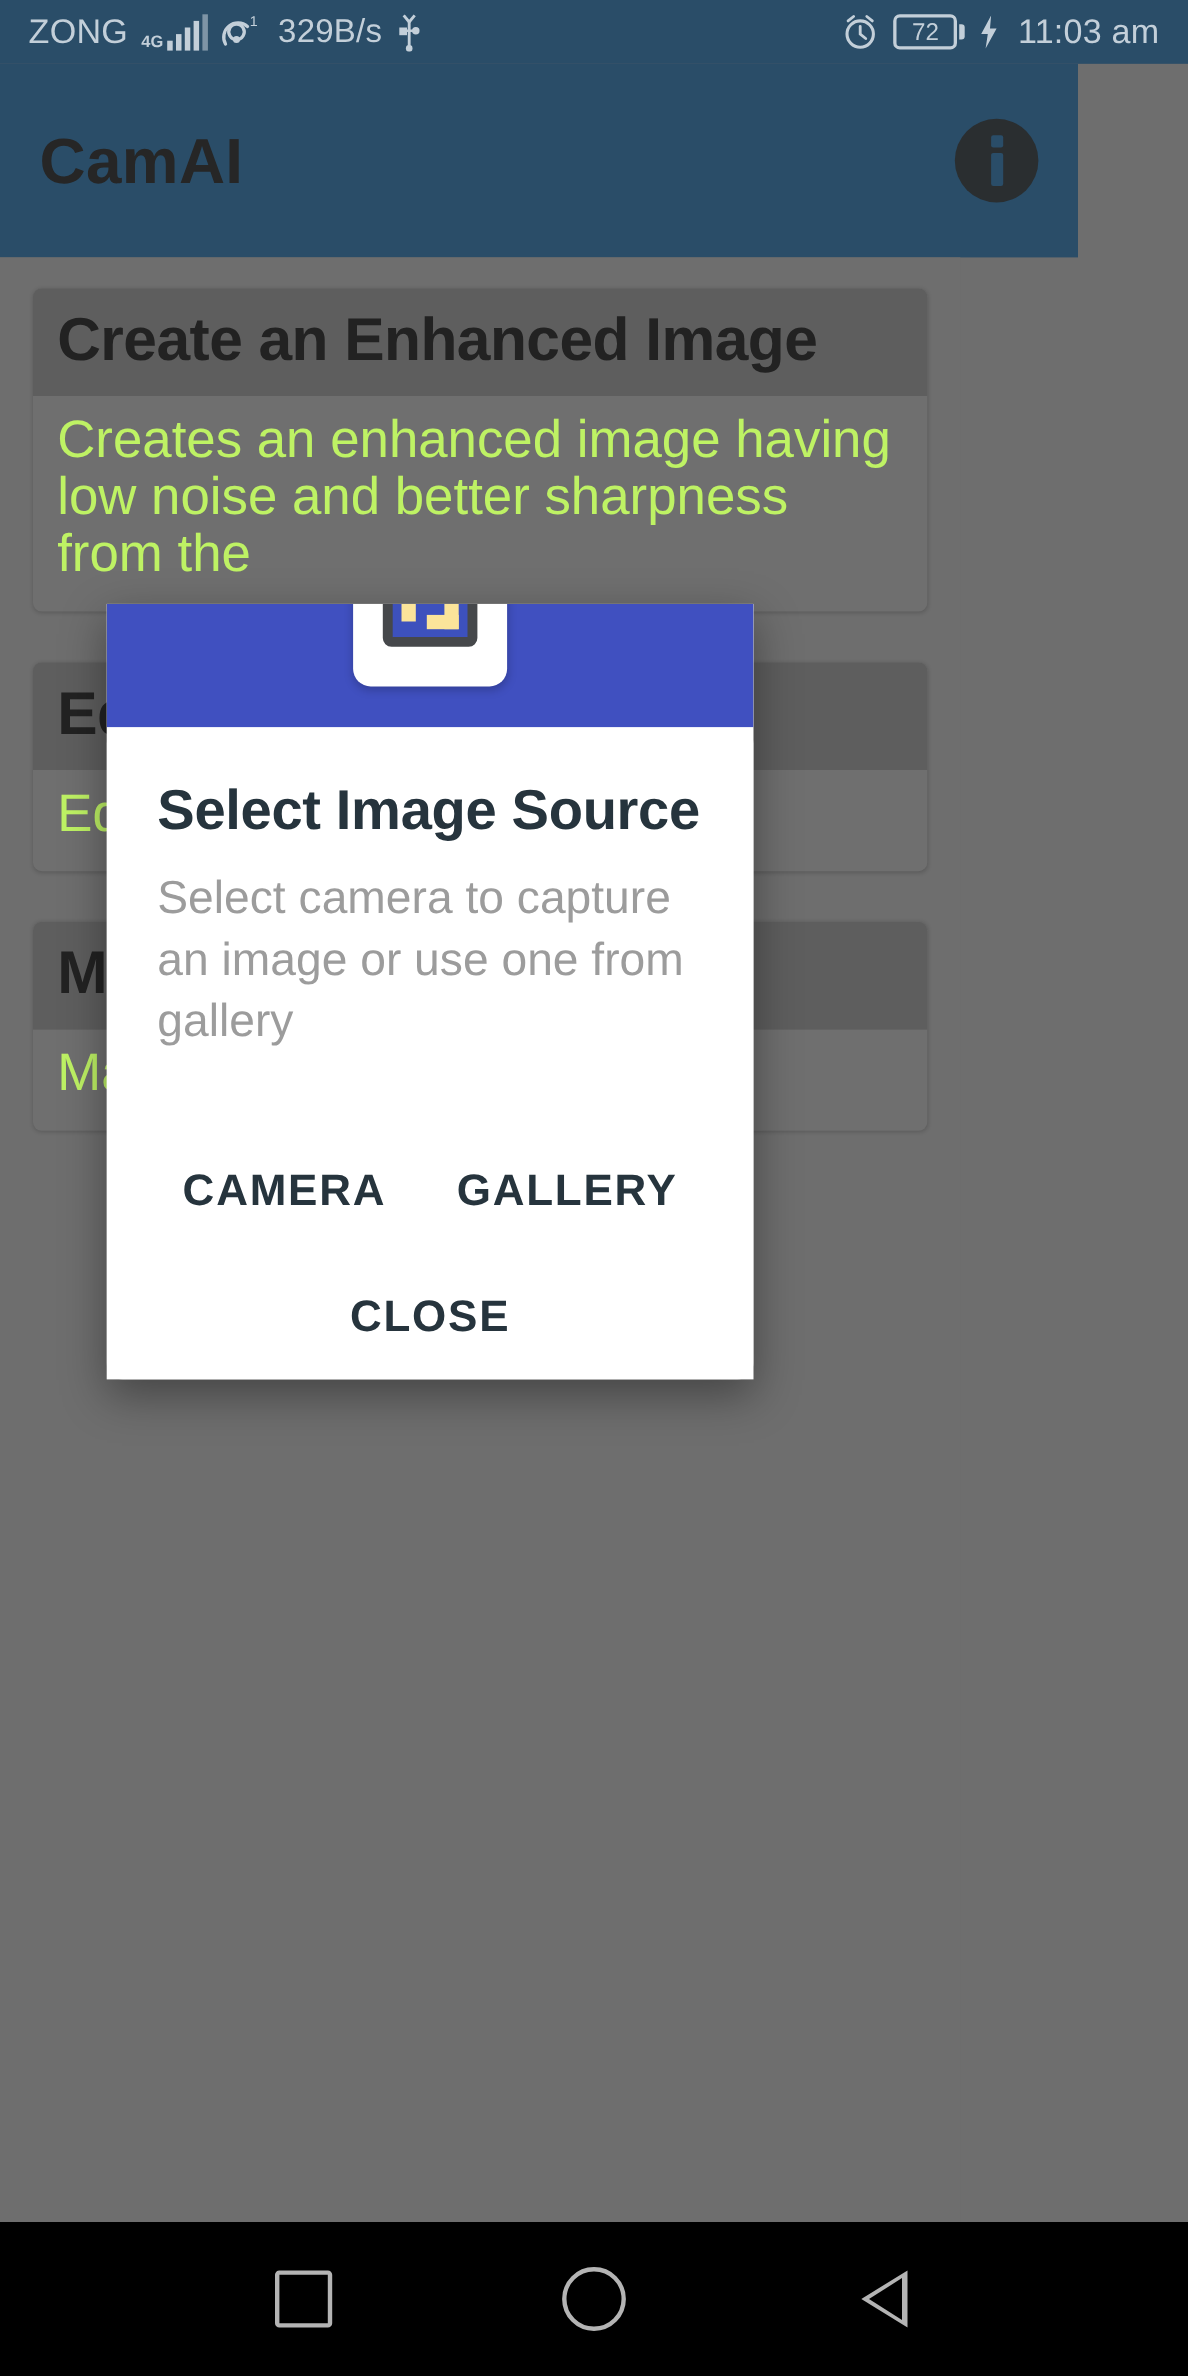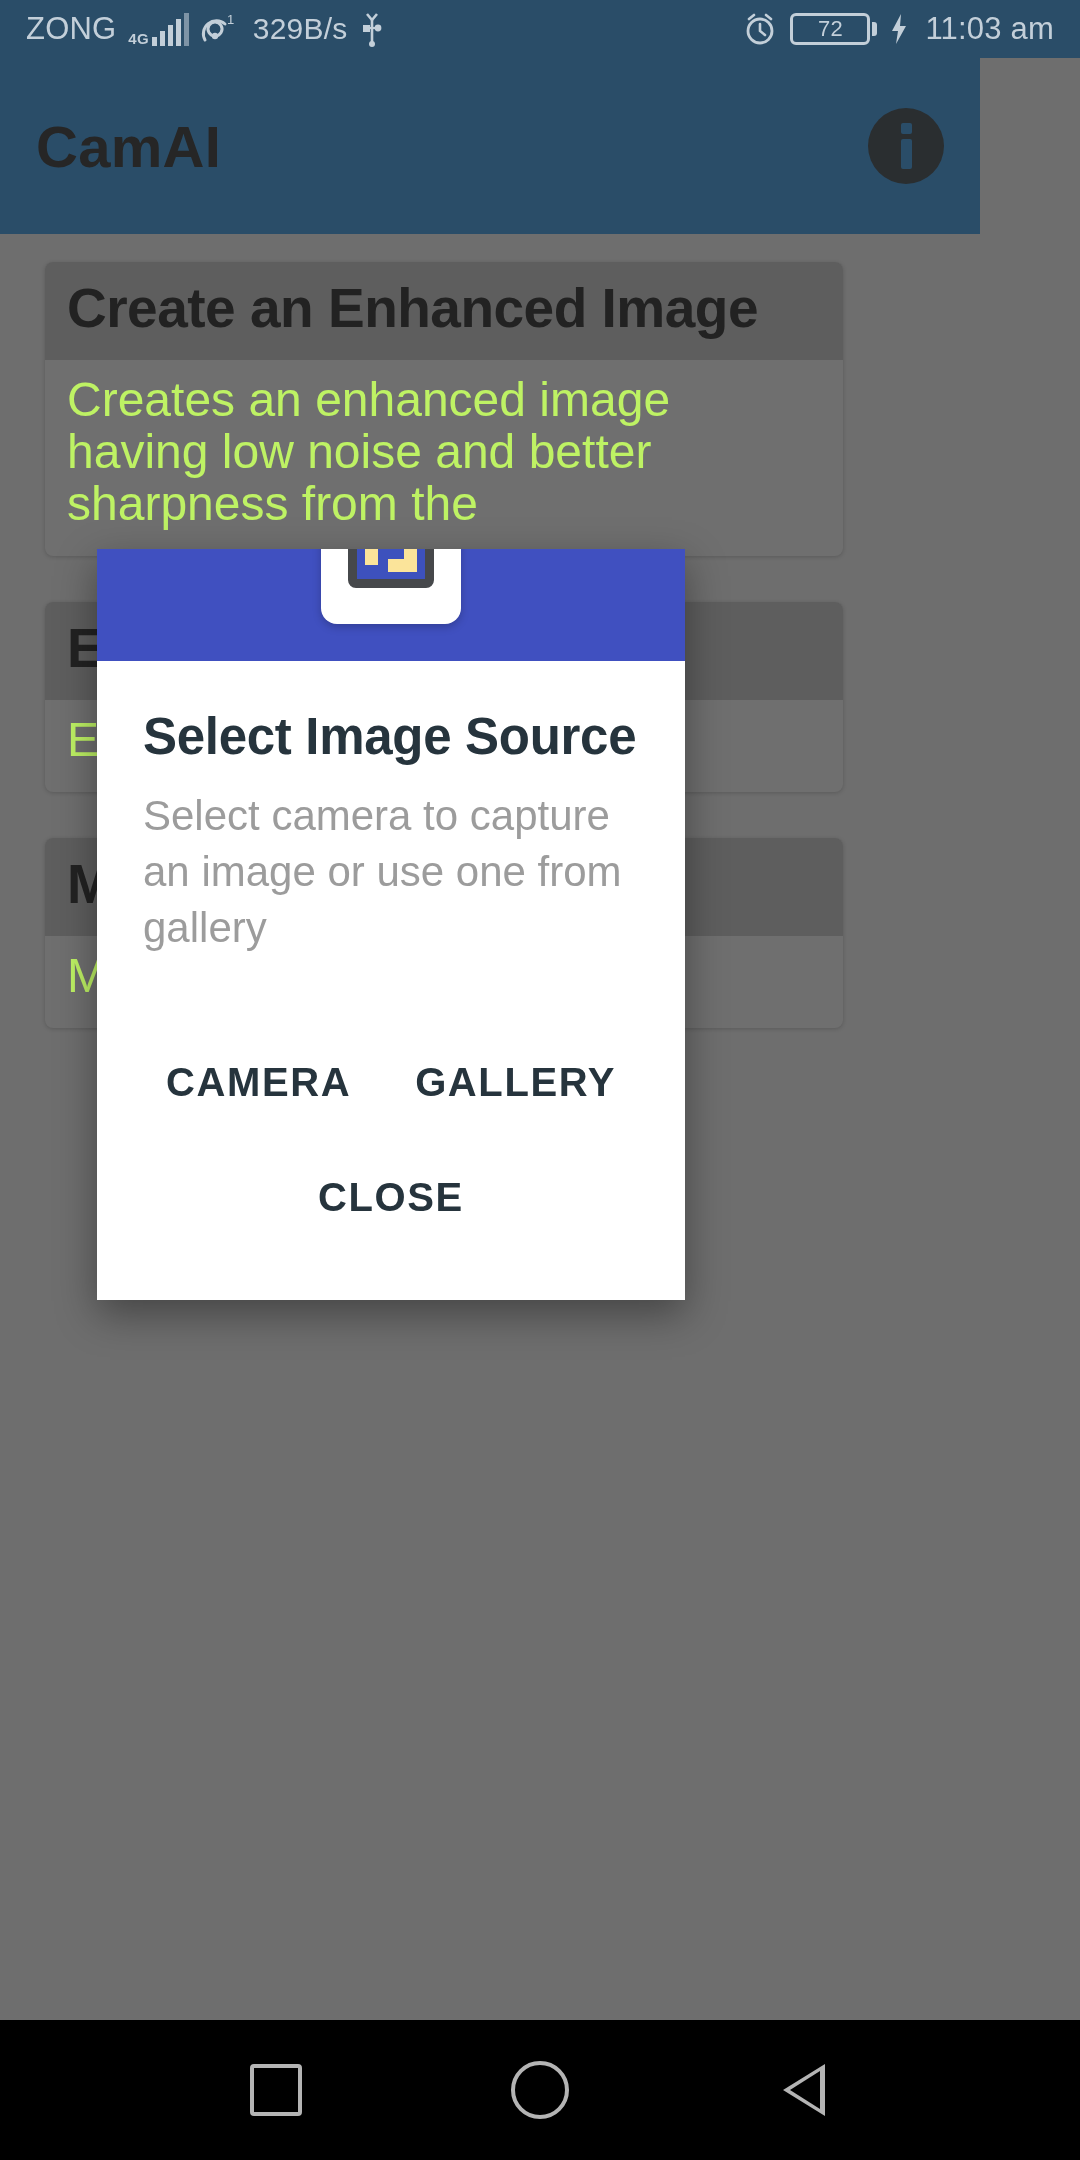--- a/index.html
+++ b/index.html
@@ -67,21 +67,21 @@
   .sig-bars i:nth-child(2) { height: 15px; }
   .sig-bars i:nth-child(3) { height: 21px; }
   .sig-bars i:nth-child(4) { height: 27px; }
   .sig-bars i:nth-child(5) { height: 33px; opacity: 0.55; }
   .sb-icon { display: inline-flex; align-items: center; }
   .sb-speed { font-size: 30px; margin-left: 4px; }
   .battery-wrap { display: flex; align-items: center; }
   .battery {
     border: 3px solid #c3cfd9;
     border-radius: 6px;
-    width: 80px;
+    width: 58px;
     height: 32px;
     display: flex;
     align-items: center;
     justify-content: center;
     font-size: 22px;
     box-sizing: border-box;
   }
   .battery-nub {
     width: 5px; height: 14px;
     background: #c3cfd9;
@@ -126,21 +126,21 @@
   .info-dot { width: 11px; height: 11px; background: #2a4d68; border-radius: 2px; }
   .info-stem { width: 11px; height: 30px; background: #2a4d68; border-radius: 2px; }
 
   
   #content {
     position: absolute;
     left: 0; top: 234px;
     width: 873px;
     height: 1786px;
     background: #6e6e6e;
-    padding: 28px 30px 0 45px;
+    padding: 28px 30px 0 30px;
     box-sizing: border-box;
   }
   .card {
     background: #6f6f6f;
     border-radius: 8px;
     margin-bottom: 46px;
     overflow: hidden;
     box-shadow: 0 1px 4px rgba(0,0,0,0.18);
   }
   .card-header {
@@ -242,21 +242,21 @@
     font-weight: bold;
     color: #26343d;
     letter-spacing: 1.6px;
     padding: 12px 18px;
     cursor: pointer;
   }
   #dialog-close-row {
     display: flex;
     justify-content: center;
     margin-top: 46px;
-    padding-bottom: 68px;
+    padding-bottom: 22px;
   }
 
   
   #nav-bar {
     position: absolute;
     left: 0; bottom: 0;
     width: 1080px;
     height: 140px;
     background: #000000;
     display: flex;

